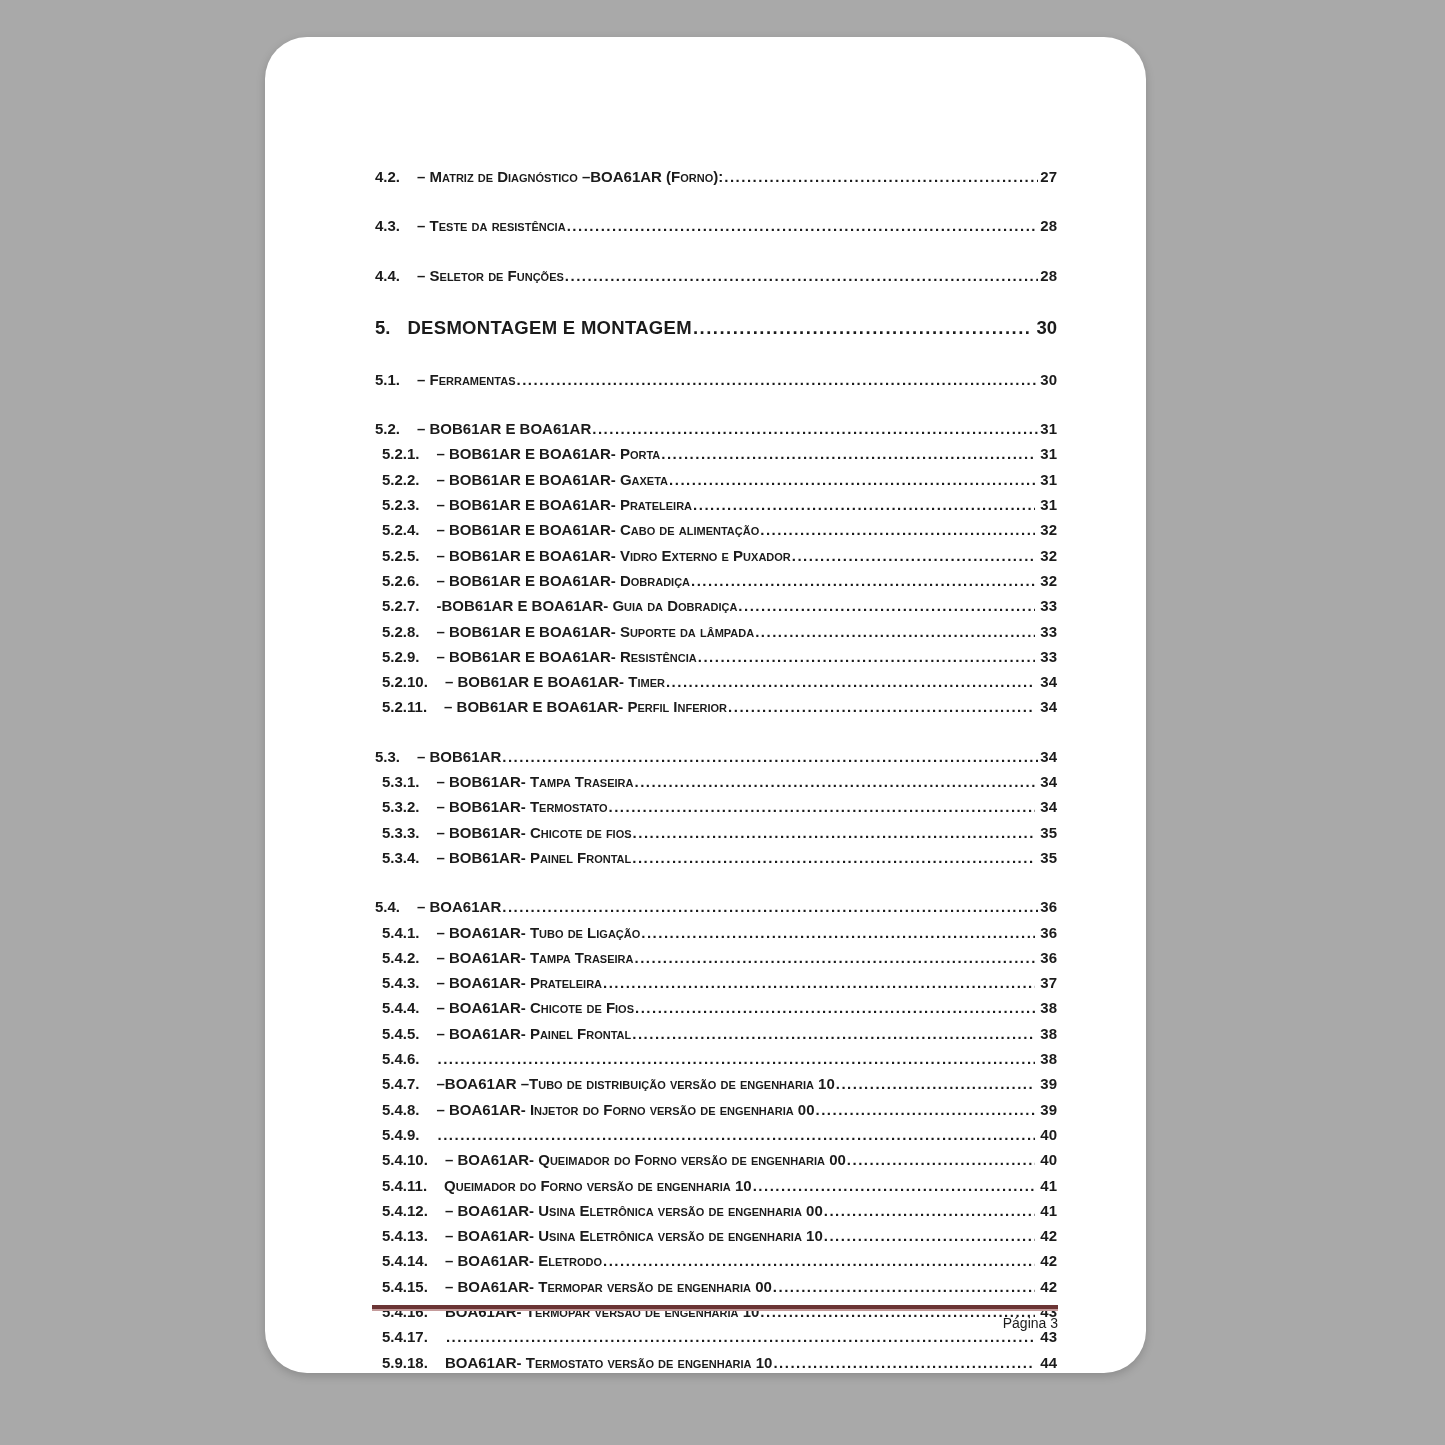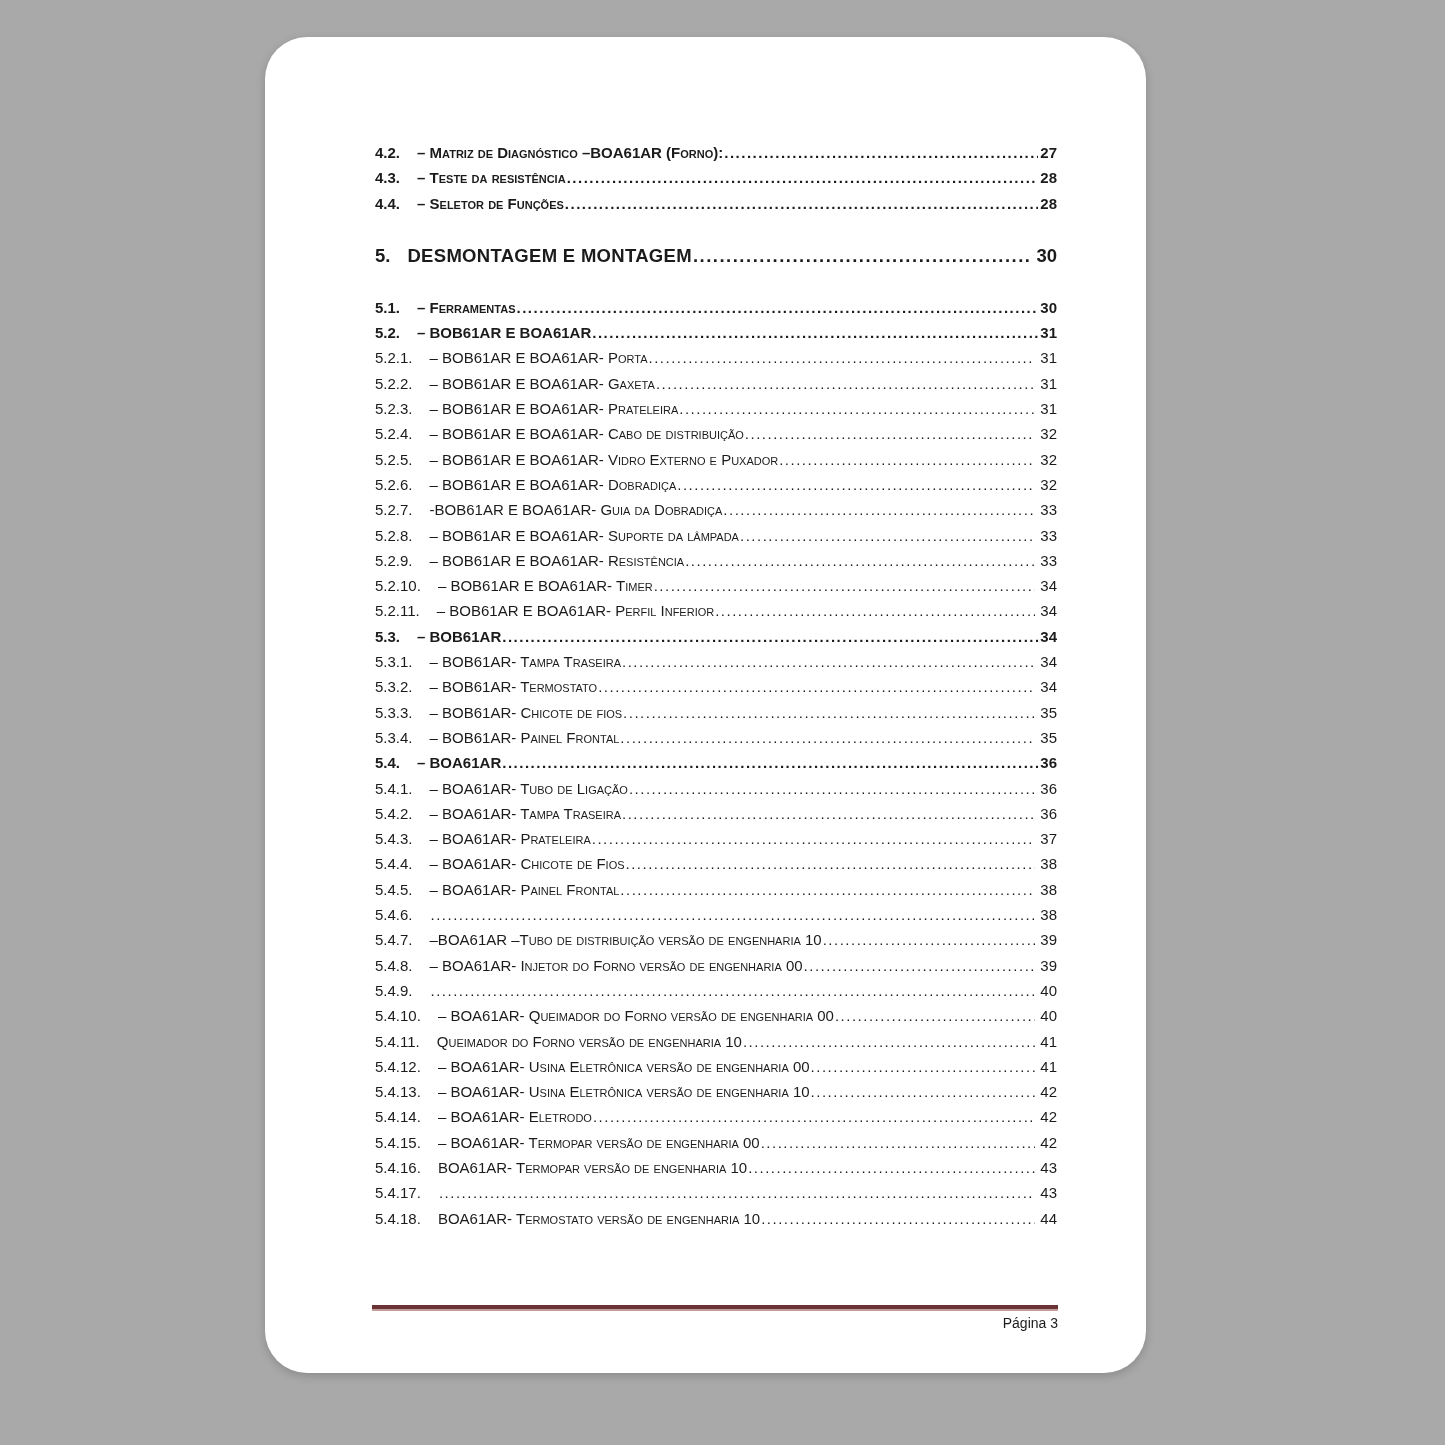--- a/index.html
+++ b/index.html
@@ -42,22 +42,22 @@
   }
   .row .leader::after {
     content: "..........................................................................................................................................................................................................";
     position: absolute; inset: 0;
     overflow: hidden;
     white-space: nowrap;
     letter-spacing: 1.5px;
     line-height: inherit;
   }
   .row .page { flex: 0 0 auto; }
-  .row.l2 { font-weight: 700; }
-  .row.l3 { font-weight: 400; }
+  .row.l2 { font-weight: 700; margin-top: 24px; }
+  .row.l3 { font-weight: 700; margin-left: 7px; }
   .row.l3 .page { margin-left: 3px; }
   .row.h1 {
     font-weight: 700;
     font-size: 18.5px;
     line-height: 27px;
     margin: 26px 0;
   }
   .row.h1 .label { font-variant: normal; letter-spacing: 0.3px; }
   .row.h1 .page { margin-left: 4px; }
   .footer {
@@ -128,21 +128,21 @@
         <span class="page">31</span>
       </div>
       <div class="row l3">
         <span class="num">5.2.3.</span>
         <span class="label">– BOB61AR E BOA61AR- Prateleira</span>
         <span class="leader"></span>
         <span class="page">31</span>
       </div>
       <div class="row l3">
         <span class="num">5.2.4.</span>
-        <span class="label">– BOB61AR E BOA61AR- Cabo de distribuição</span>
+        <span class="label">– BOB61AR E BOA61AR- Cabo de alimentação</span>
         <span class="leader"></span>
         <span class="page">32</span>
       </div>
       <div class="row l3">
         <span class="num">5.2.5.</span>
         <span class="label">– BOB61AR E BOA61AR- Vidro Externo e Puxador</span>
         <span class="leader"></span>
         <span class="page">32</span>
       </div>
       <div class="row l3">
@@ -310,21 +310,21 @@
         <span class="label">BOA61AR- Termopar versão de engenharia 10</span>
         <span class="leader"></span>
         <span class="page">43</span>
       </div>
       <div class="row l3">
         <span class="num">5.4.17.</span>
         <span class="leader"></span>
         <span class="page">43</span>
       </div>
       <div class="row l3">
-        <span class="num">5.4.18.</span>
+        <span class="num">5.9.18.</span>
         <span class="label">BOA61AR- Termostato versão de engenharia 10</span>
         <span class="leader"></span>
         <span class="page">44</span>
       </div>
     </div>
   <div class="footer">
     <div class="rule-dark"></div>
     <div class="rule-light"></div>
     <div class="footer-page">Página 3</div>
   </div>

